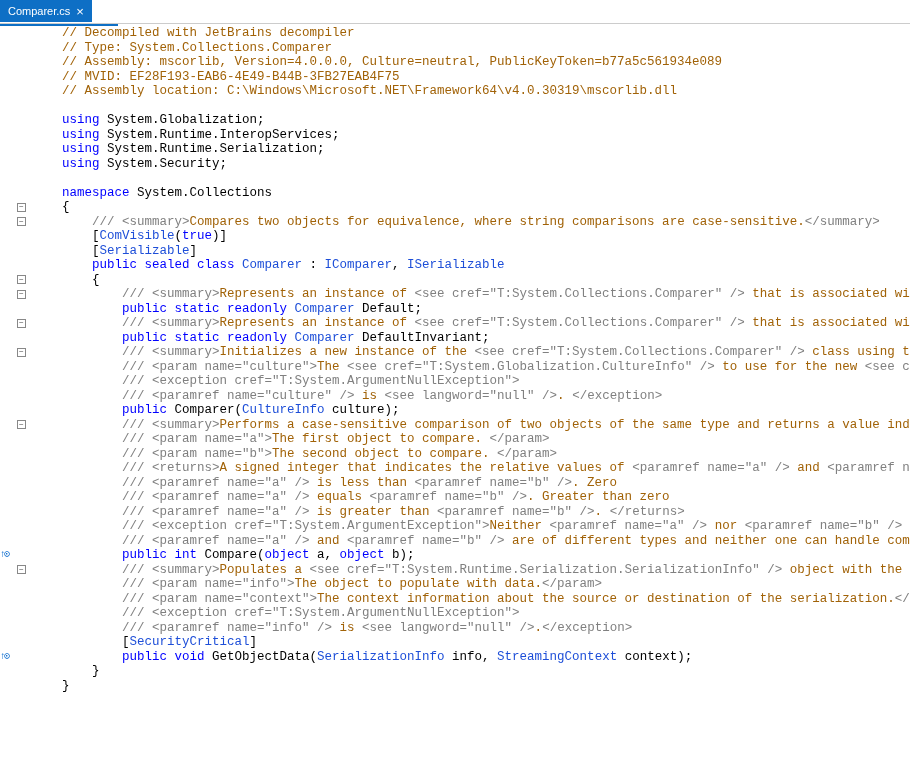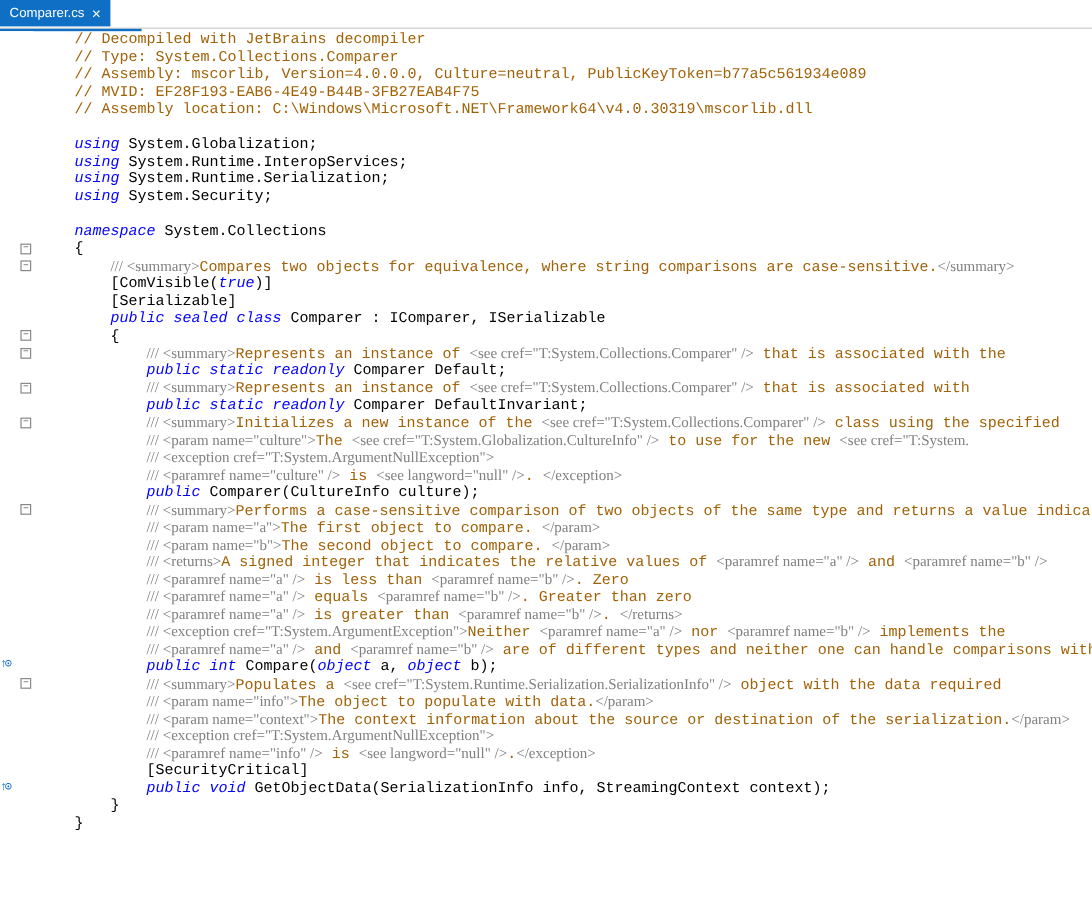--- a/index.html
+++ b/index.html
@@ -11,23 +11,23 @@
 .editor { display:flex; height:737px; font-family:Consolas,"Courier New",monospace; font-size:12.5px; line-height:14.5px; position:relative; }
 .gutter { width:28px; background:#fff; border-right:0; flex-shrink:0; }
 .gutter-line { height:14.5px; display:flex; justify-content:flex-end; align-items:center; padding-right:2px; position:relative; }
 .fold { width:9px; height:9px; border:1px solid #888; display:flex; align-items:center; justify-content:center; font-size:8px; color:#555; cursor:pointer; line-height:1; }
 .fold::before { content:"−"; }
 .override { position:absolute; left:0; font-size:10px; color:#0066cc; }
 .override::before { content:"↑⊙"; letter-spacing:-2px; }
 .code { flex:1; padding-left:4px; white-space:pre; overflow:hidden; }
 .code-line { height:14.5px; }
 .c-comment { color:#a16207; }
-.c-xmltag { color:#808080;font-family:Liberation Serif, serif; }
-.c-kw { color:#0000ff;font-style:italic; }
-.c-type { color:#000000;margin-top:20px; }
+.c-xmltag { color:#808080; }
+.c-kw { color:#0000ff; }
+.c-type { color:#1d4ed8;margin-top:20px; }
 .accent-bar { height:2px; background:#0e6fc5; width:118px; }
 </style>
 </head>
 <body>
 
 <div class="tab-bar">
   <div class="tab active">
     <span>Comparer.cs</span>
     <span class="tab-close">×</span>
   </div>

